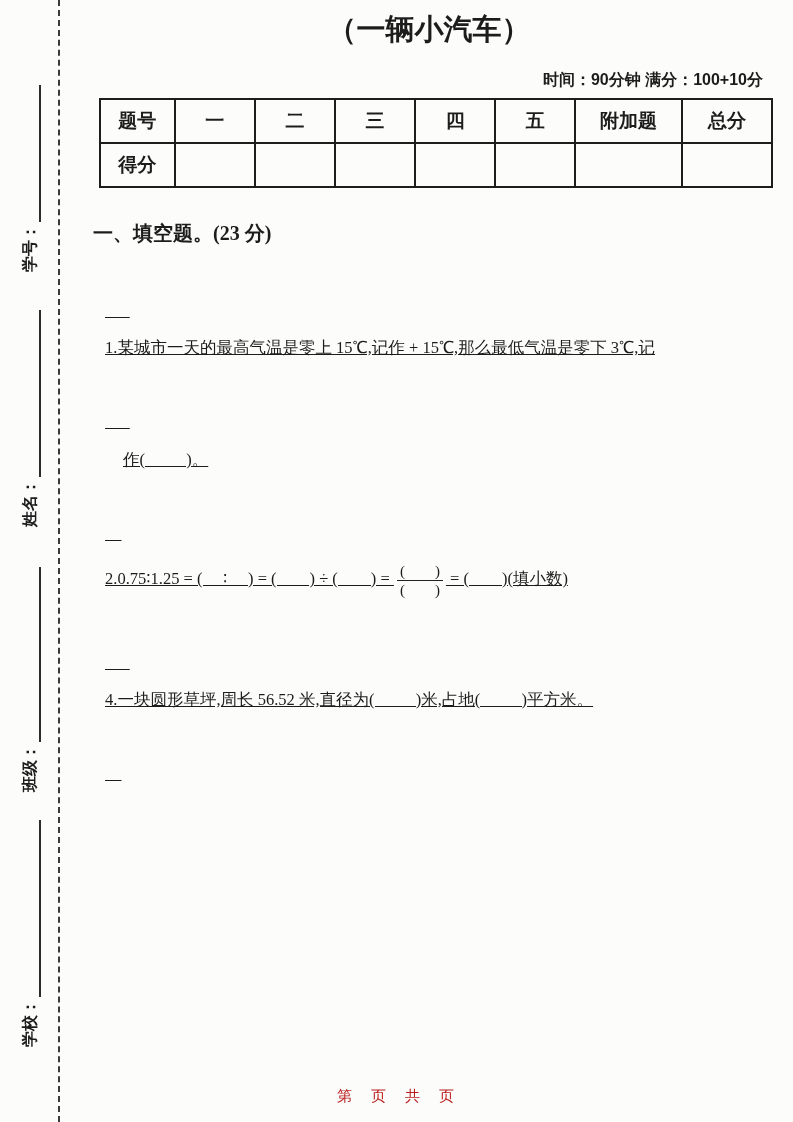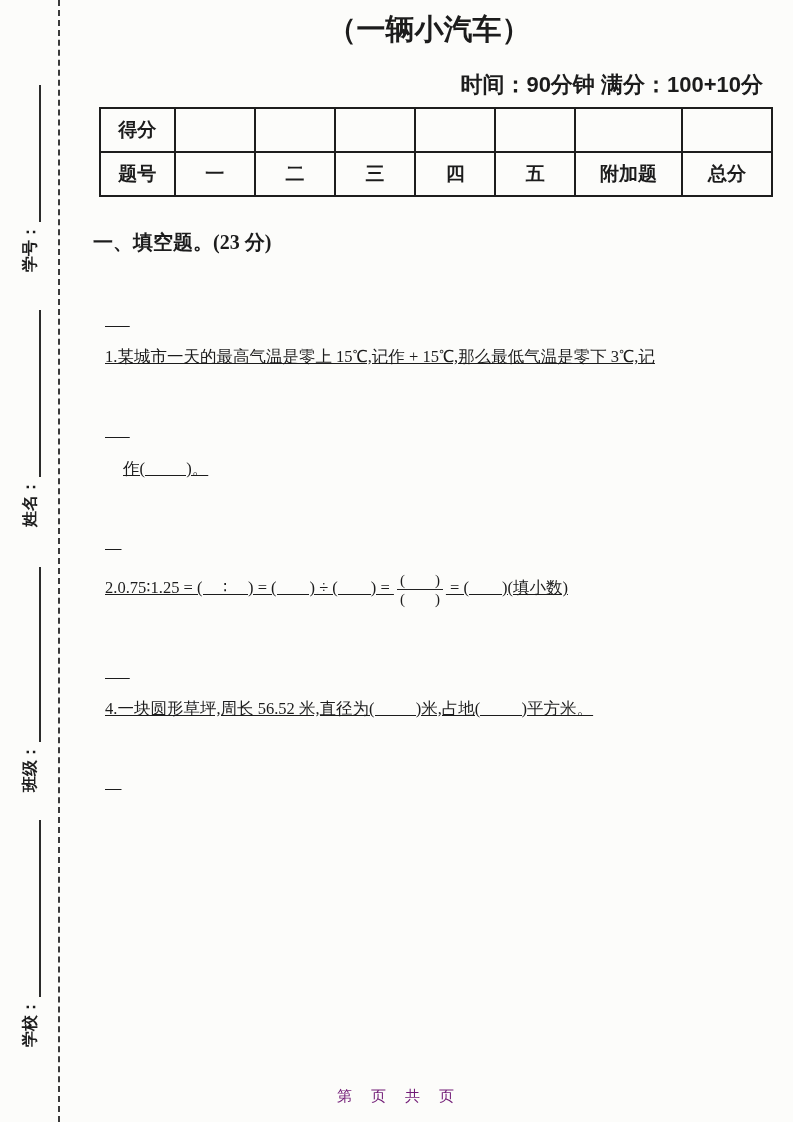--- a/index.html
+++ b/index.html
@@ -9,31 +9,31 @@
   
   .sb{position:absolute;left:20px;transform:rotate(-90deg);transform-origin:left top;display:flex;align-items:flex-end;font-family:"Liberation Sans",sans-serif;font-weight:bold;font-size:16px;white-space:nowrap;}
   .sb .sb-line{flex:1;border-bottom:2px solid #2b2b2b;margin-left:2px;height:14px;}
   .sb1{top:272px;width:187px;}
   .sb2{top:527px;width:217px;}
   .sb3{top:792px;width:225px;}
   .sb4{top:1047px;width:227px;}
   .content{position:absolute;left:85px;top:0;width:688px;}
   .title{margin:34px 0 0 0;text-align:center;font-family:"Liberation Sans",sans-serif;font-weight:bold;font-size:37px;letter-spacing:1px;line-height:1.15;}
   .subtitle{margin:14px 0 0 0;text-align:center;font-family:"Liberation Sans",sans-serif;font-weight:bold;font-size:29px;line-height:1.1;}
-  .meta{margin:24px 10px 0 0;text-align:right;font-family:"Liberation Sans",sans-serif;font-weight:bold;font-size:22px;}
+  .meta{margin:24px 10px 0 0;text-align:right;font-family:"Liberation Sans",sans-serif;font-weight:bold;font-size:16px;}
   table.score{border-collapse:collapse;margin:7px 0 0 14px;table-layout:fixed;}
   table.score td{border:2px solid #1d1d1d;height:40px;text-align:center;vertical-align:middle;font-family:"Liberation Sans",sans-serif;font-weight:bold;font-size:19px;}
   .sec{margin:32px 0 0 8px;font-weight:bold;font-size:20px;}
   .q{margin:8px 0 0 0;padding-left:20px;font-size:16.5px;line-height:2.25;white-space:pre-wrap;text-decoration:underline;}
   .cont{padding-left:18px;}
   .frac{display:inline-block;vertical-align:middle;text-align:center;font-size:14px;line-height:1.2;margin:0 3px;}
   .frac .num{display:block;border-bottom:1.3px solid #222;padding:0 3px;}
   .frac .den{display:block;padding:0 3px;}
   .bigfrac{font-size:15px;}
-  .footer{position:absolute;left:0;bottom:16px;width:100%;text-align:center;font-family:"Liberation Sans",sans-serif;font-size:15px;letter-spacing:2px;color:#701a75;}
+  .footer{position:absolute;left:0;bottom:16px;width:100%;text-align:center;font-family:"Liberation Sans",sans-serif;font-size:15px;letter-spacing:2px;color:#b91c1c;}
 </style>
 </head>
 <body>
 
 <div class="page">
   <div class="edge-dash"></div>
 
   <div class="sb sb1">
     <span>学号：</span>
       <span class="sb-line"></span>
@@ -61,38 +61,38 @@
           <col style="width:86px">
           <col style="width:86px">
           <col style="width:86px">
         <col style="width:86px">
           <col style="width:86px">
           <col style="width:115px">
           <col style="width:97px">
       </colgroup>
       <tbody>
           <tr>
+        <td>题号</td>
+        <td>一</td>
+        <td>二</td>
+        <td>三</td>
+        <td>四</td>
+        <td>五</td>
+        <td>附加题</td>
+        <td>总分</td>
+      </tr>
+      <tr>
         <td>得分</td>
         <td></td>
         <td></td>
         <td></td>
         <td></td>
         <td></td>
         <td></td>
         <td></td>
-      </tr>
-      <tr>
-        <td>题号</td>
-        <td>一</td>
-        <td>二</td>
-        <td>三</td>
-        <td>四</td>
-        <td>五</td>
-        <td>附加题</td>
-        <td>总分</td>
       </tr>
     </tbody>
       </table>
 
     <div class="sec">一、填空题。(23 分)</div>
 
     <div class="q">
       <div>1.某城市一天的最高气温是零上 15℃,记作 + 15℃,那么最低气温是零下 3℃,记</div>
       <div class="cont">作(          )。</div>
     </div>

